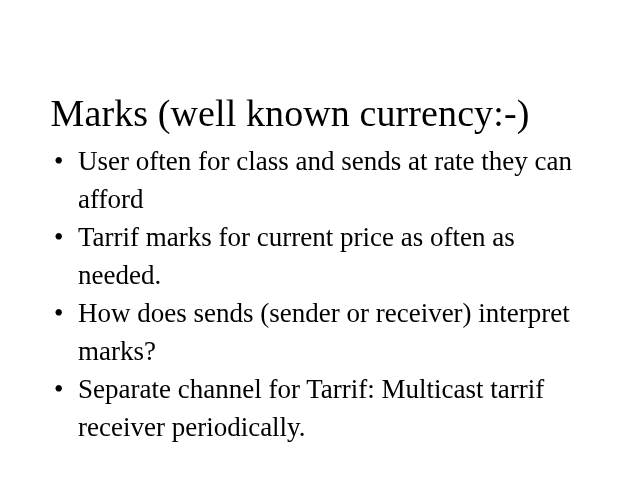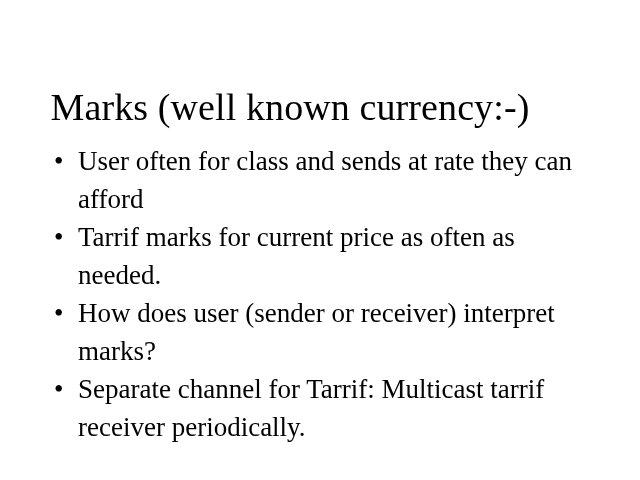--- a/index.html
+++ b/index.html
@@ -21,21 +21,21 @@
     width: 640px;
     height: 480px;
     background: #ffffff;
     box-sizing: border-box;
   }
 
   
   .slide-title {
     position: absolute;
     left: 0;
-    top: 60px;
+    top: 66px;
     width: 580px;
     text-align: center;
     font-size: 38px;
     line-height: 44px;
     font-weight: normal;
     letter-spacing: 0.1px;
     color: #000000;
     white-space: nowrap;
   }
 
@@ -86,21 +86,21 @@
       <span class="bullet-text">User often for class and sends at rate they can afford</span>
     </div>
 
     <div class="bullet-item">
       <span class="bullet-marker">•</span>
       <span class="bullet-text">Tarrif marks for current price as often as needed.</span>
     </div>
 
     <div class="bullet-item">
       <span class="bullet-marker">•</span>
-      <span class="bullet-text">How does user (sender or receiver) interpret marks?</span>
+      <span class="bullet-text">How does sends (sender or receiver) interpret marks?</span>
     </div>
 
     <div class="bullet-item">
       <span class="bullet-marker">•</span>
       <span class="bullet-text">Separate channel for Tarrif: Multicast tarrif receiver periodically.</span>
     </div>
 
   </div>
 </div>
 

